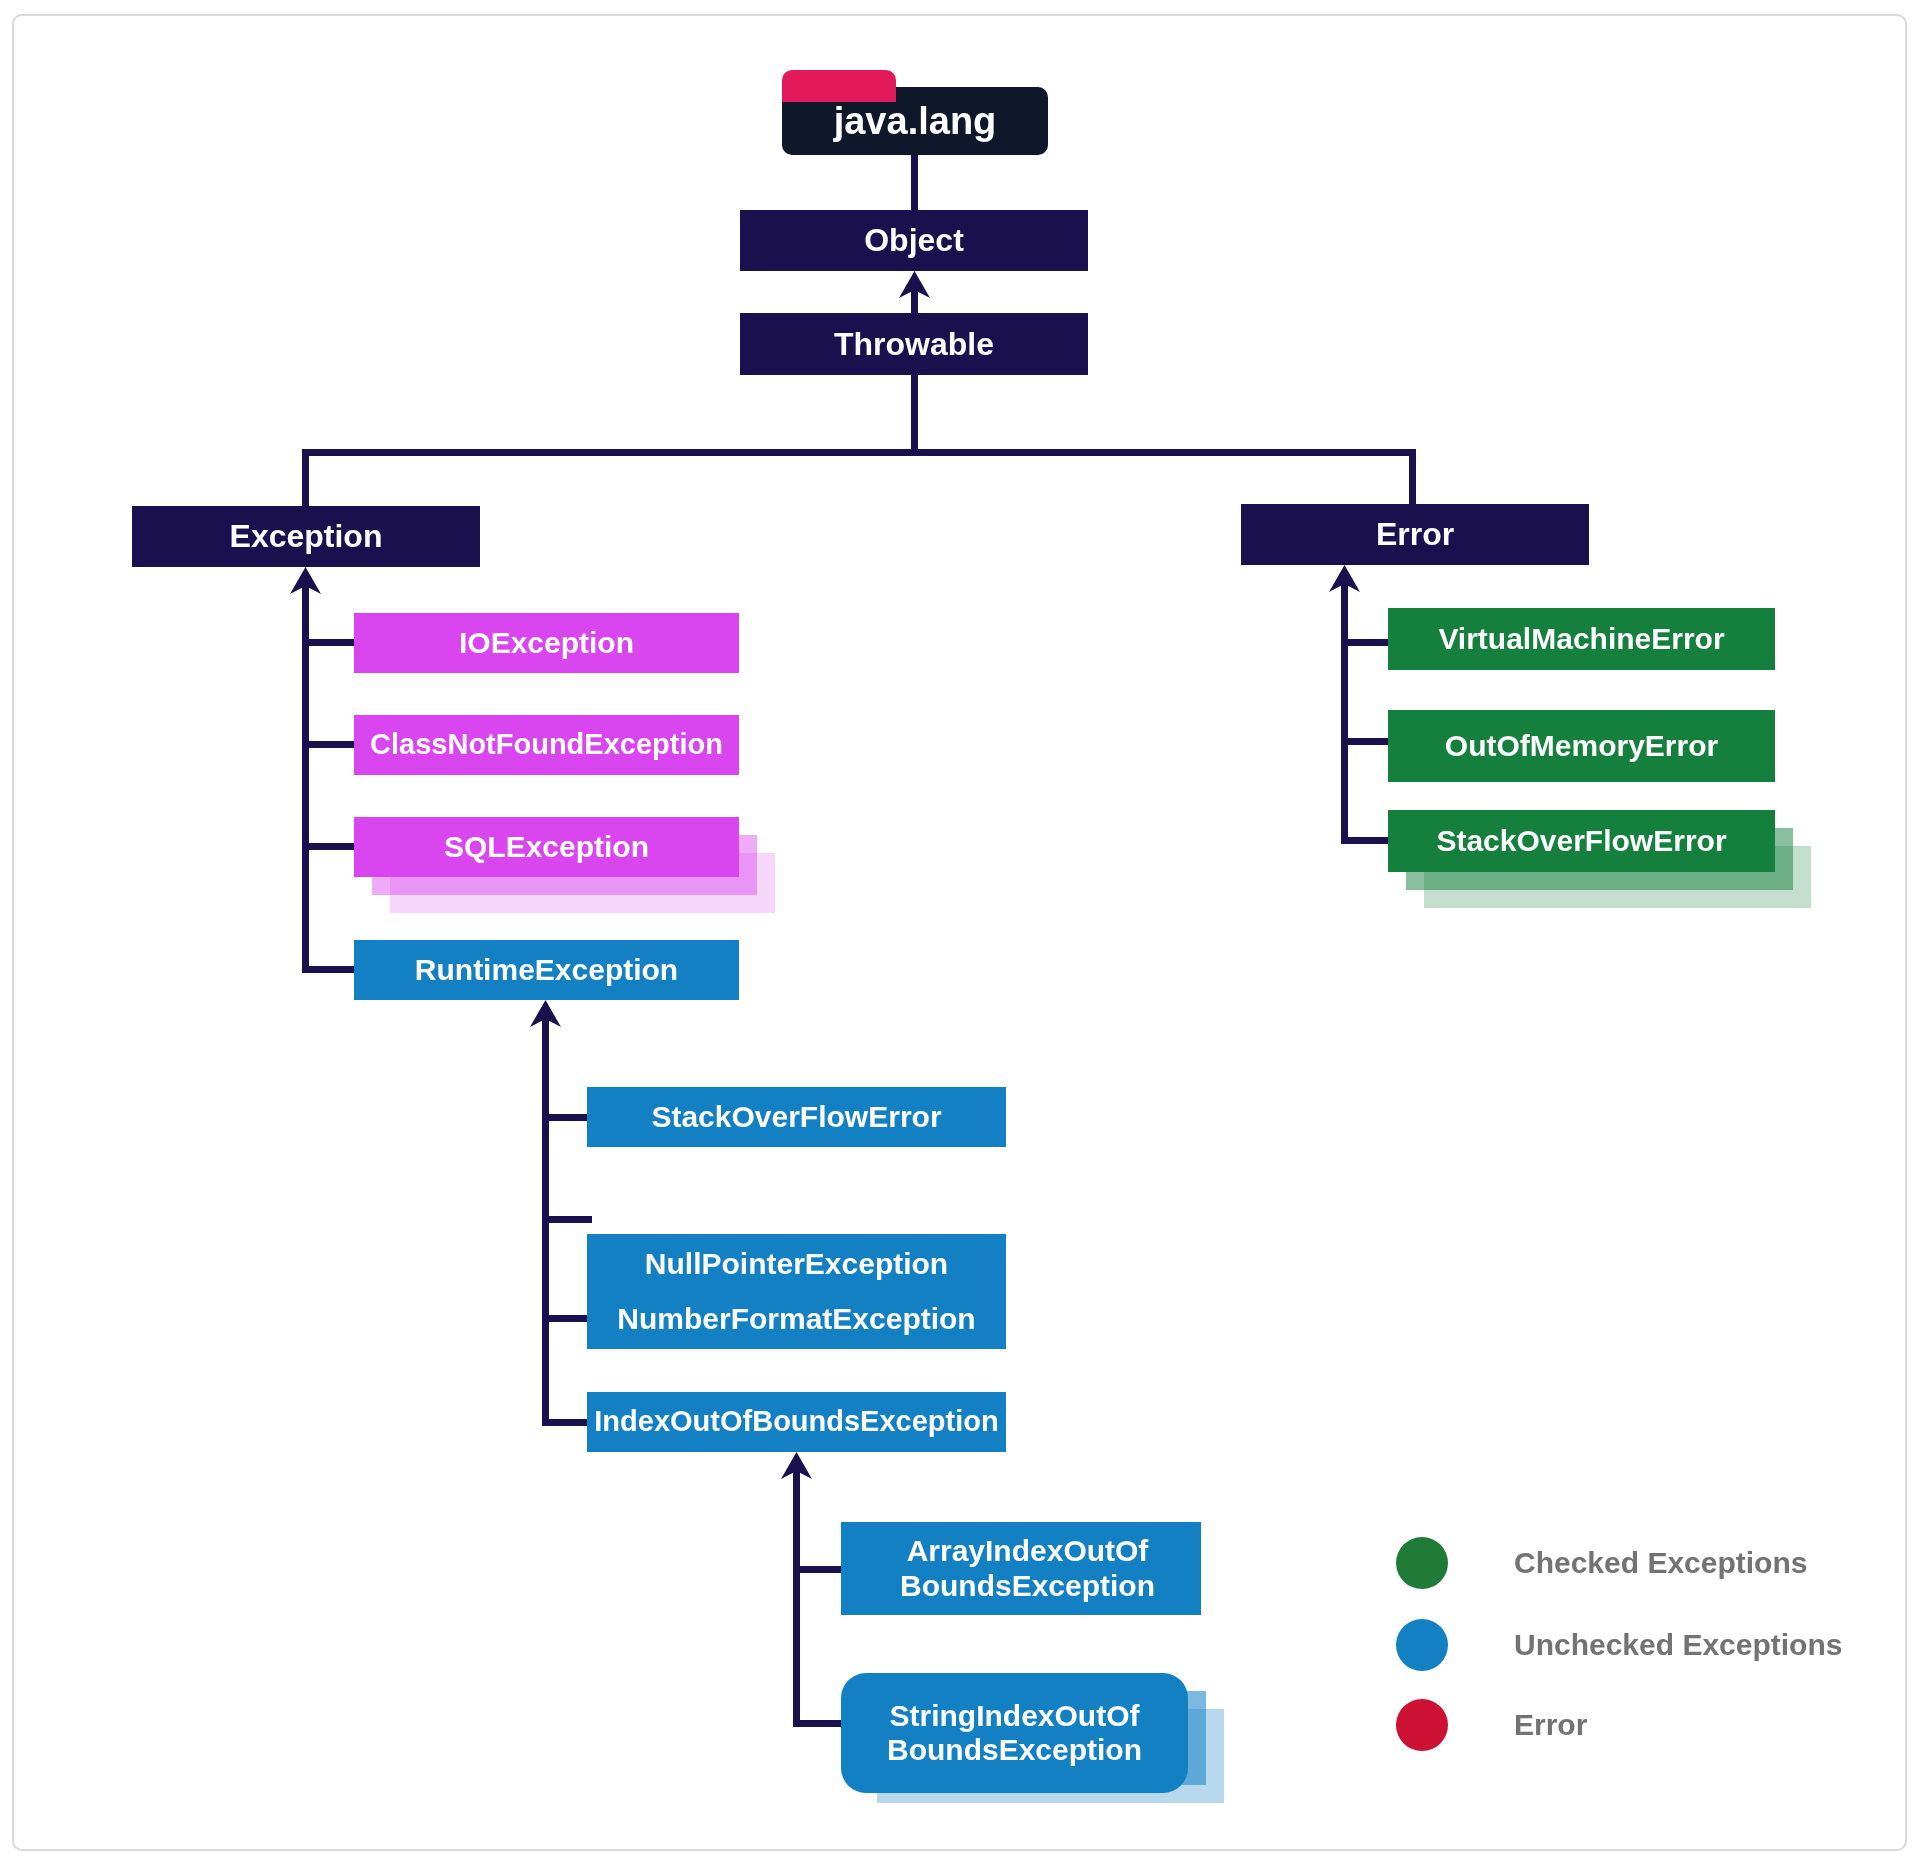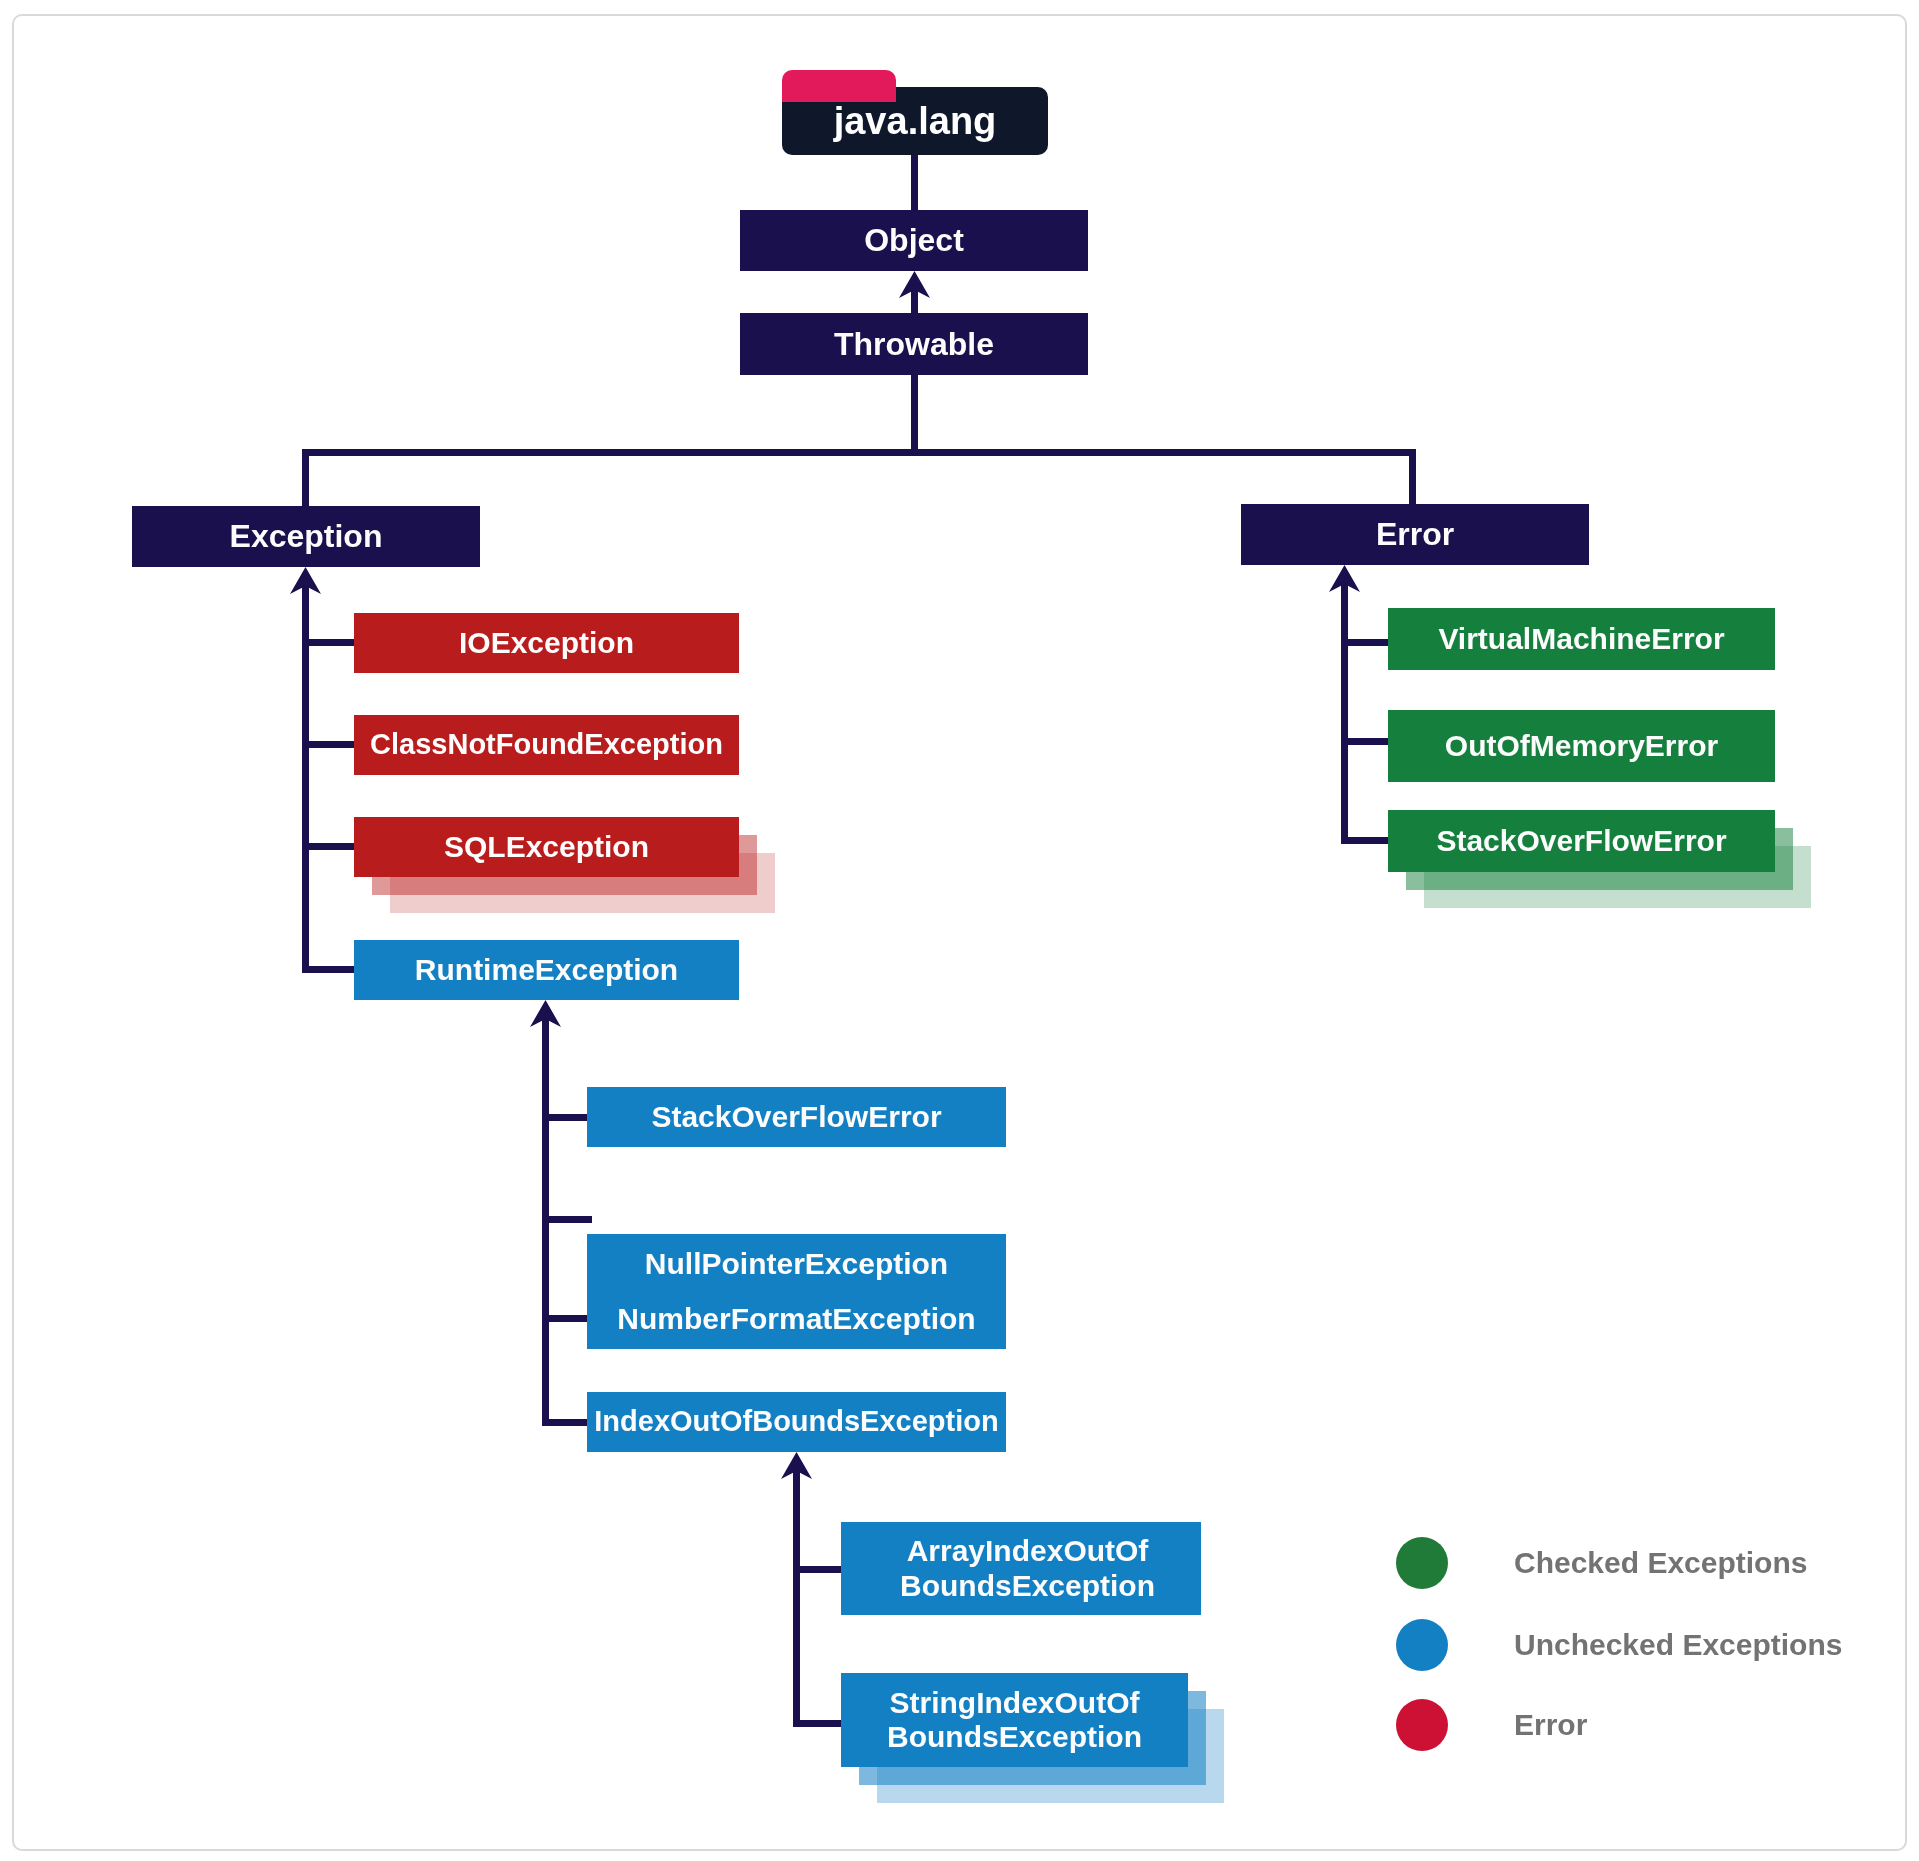--- a/index.html
+++ b/index.html
@@ -4,21 +4,21 @@
 <style>
   html,body{margin:0;padding:0;background:#fff;}
   body{width:1919px;height:1861px;position:relative;overflow:hidden;
        font-family:"Liberation Sans",sans-serif;font-weight:700;}
   .card{position:absolute;left:12px;top:14px;width:1891px;height:1833px;
         border:2px solid #d9d9d9;border-radius:10px;background:#fff;}
   .node{position:absolute;display:flex;flex-direction:column;align-items:center;
         justify-content:center;color:#fcfcfc;text-align:center;line-height:1.15;
         z-index:3;}
   .navy{background:#1A104E;}
-  .green{background:#b91c1c;}
+  .green{background:#d946ef;}
   .blue{background:#1380C4;}
   .red{background:#15803d;}
   .line{position:absolute;background:#1A104E;z-index:1;}
   .arrowhead{position:absolute;background:#1A104E;z-index:2;
              clip-path:polygon(50% 0,100% 100%,50% 70%,0 100%);}
   .shadow{position:absolute;z-index:0;}
   .folder{position:absolute;left:782px;top:87px;width:266px;height:68px;
           background:#0f172a;border-radius:10px;display:flex;align-items:center;
           justify-content:center;color:#fff;font-size:38px;z-index:3;}
   .folder-tab{position:absolute;left:0;top:-17px;width:114px;height:32px;
@@ -113,21 +113,21 @@
 <div class="line" style="left:793px;top:1471px;width:7px;height:256px;"></div>
 <div class="line" style="left:793px;top:1566px;width:52px;height:7px;"></div>
 <div class="line" style="left:793px;top:1720px;width:52px;height:7px;"></div>
 
 <div class="node blue fs30" style="left:841px;top:1522px;width:347px;height:93px;padding-left:13px;">
   <span>ArrayIndexOutOf</span>
   <span>BoundsException</span>
 </div>
 <div class="shadow blue" style="left:859px;top:1691px;width:347px;height:94px;opacity:.55;"></div>
 <div class="shadow blue" style="left:877px;top:1709px;width:347px;height:94px;opacity:.3;"></div>
-<div class="node blue fs30" style="left:841px;top:1673px;width:347px;height:94px;">
+<div class="node blue fs30" style="left:841px;top:1673px;width:347px;height:120px;border-radius:25px;">
   <span>StringIndexOutOf</span>
   <span>BoundsException</span>
 </div>
 
 <div class="arrowhead" style="left:1329px;top:565px;width:31px;height:27px;"></div>
 <div class="line" style="left:1341px;top:584px;width:7px;height:260px;"></div>
 <div class="line" style="left:1341px;top:639px;width:51px;height:7px;"></div>
 <div class="line" style="left:1341px;top:738px;width:51px;height:7px;"></div>
 <div class="line" style="left:1341px;top:837px;width:51px;height:7px;"></div>
 

